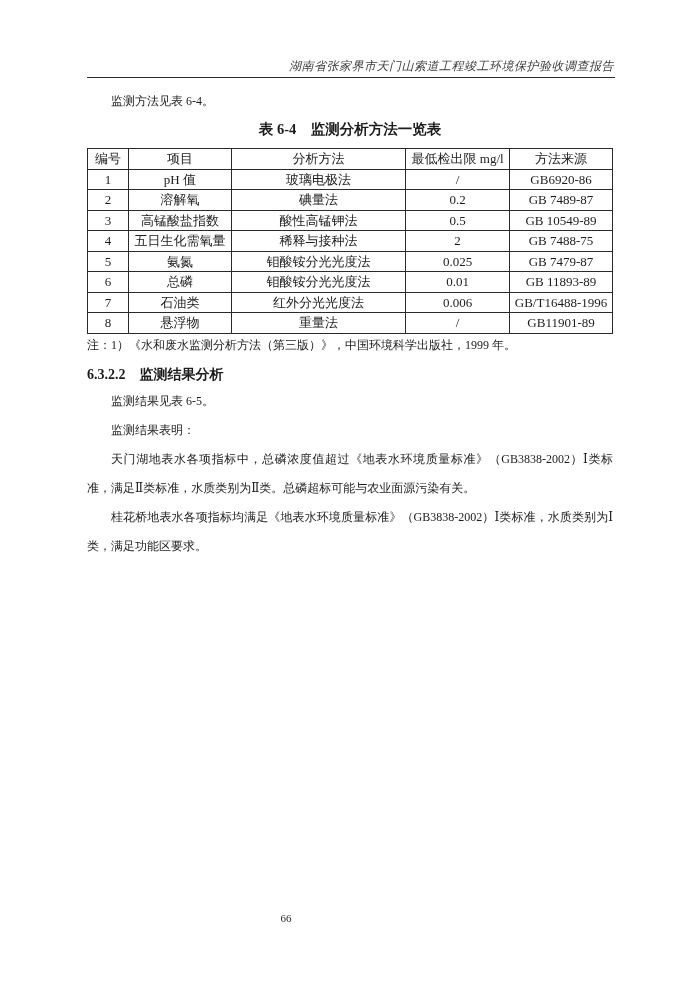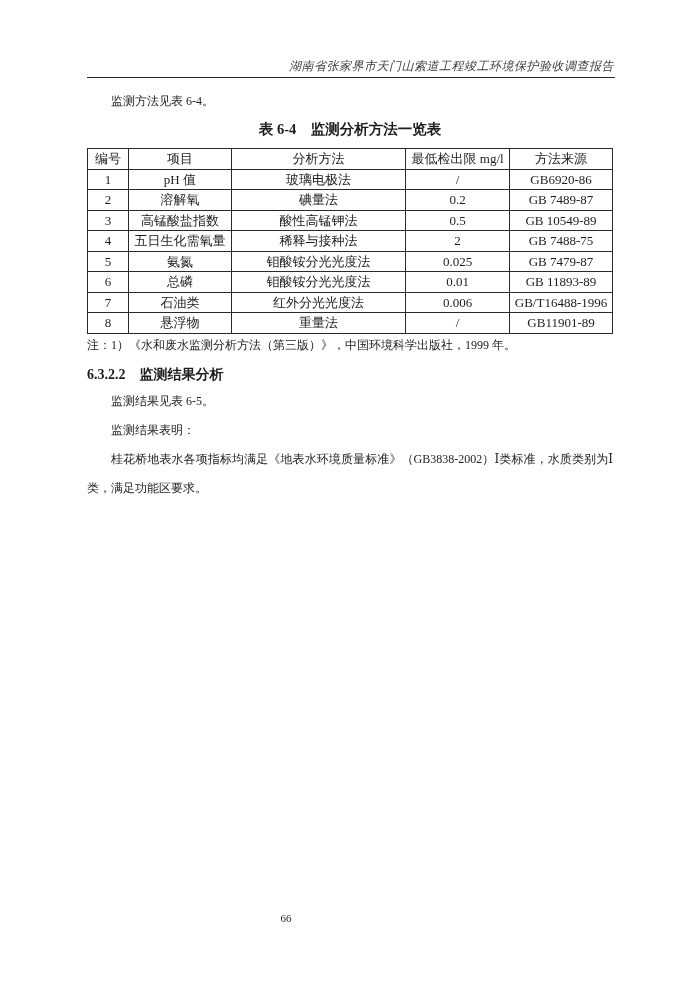--- a/index.html
+++ b/index.html
@@ -186,19 +186,20 @@
         </tr>
       </tbody>
     </table>
 
     <p class="table-note">注：1）《水和废水监测分析方法（第三版）》，中国环境科学出版社，1999 年。</p>
 
     <h4 class="section-heading">6.3.2.2　监测结果分析</h4>
 
     <p class="body-para">监测结果见表 6-5。</p>
     <p class="body-para">监测结果表明：</p>
+    <p class="body-para">天门湖地表水各项指标中，总磷浓度值超过《地表水环境质量标准》（GB3838-2002）Ⅰ类标准，满足Ⅱ类标准，水质类别为Ⅱ类。总磷超标可能与农业面源污染有关。</p>
     <p class="body-para">桂花桥地表水各项指标均满足《地表水环境质量标准》（GB3838-2002）Ⅰ类标准，水质类别为Ⅰ类，满足功能区要求。</p>
 
   </div>
 
   <div class="page-number">66</div>
 
 </div>
 
 </body></html>

